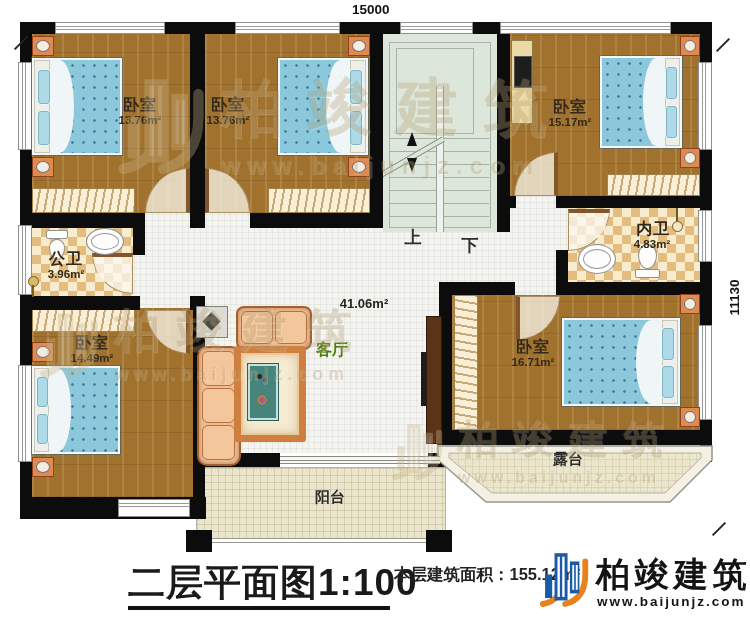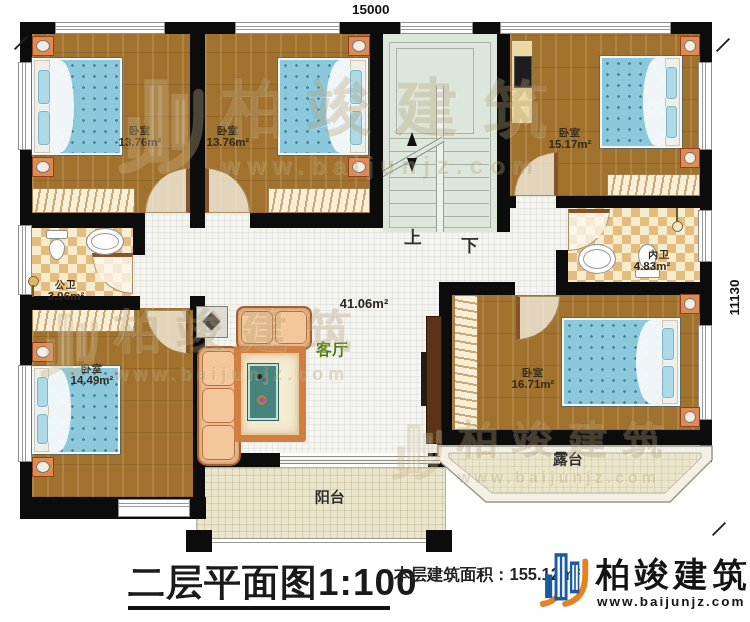--- a/index.html
+++ b/index.html
@@ -44,21 +44,21 @@
   .door{position:absolute;background:rgba(252,250,244,.72);border:1px solid #a98e5e;box-sizing:border-box;}
   .sofa{position:absolute;background:#f0bd92;border:2px solid #a35f2e;border-radius:8px;
         box-shadow:inset 0 0 5px rgba(115,55,15,.45);}
   .rug{position:absolute;background:#f6ecd2;border:7px solid #cf8040;box-sizing:border-box;border-radius:3px;
        box-shadow:inset 0 0 0 2px #e9c89a, inset 0 0 12px rgba(150,80,20,.35);}
   .ctable{position:absolute;background:#47857c;border:2px solid #c2e2dc;box-shadow:0 0 0 1px #2e5f58;}
   .tvcab{position:absolute;background:#5b3418;border:1px solid #2e1a0a;}
   .tv{position:absolute;background:#1d1d1d;}
   .fixture{position:absolute;background:#fdfdfb;border:1px solid #8f8f8f;box-sizing:border-box;}
   .room-label{position:absolute;transform:translateX(-50%);text-align:center;color:#32291c;line-height:1.12;z-index:40;}
-  .room-label .nm{font-size:10px;font-weight:bold;letter-spacing:1px;margin-top:29px;}
+  .room-label .nm{font-size:16px;font-weight:bold;letter-spacing:1px;}
   .room-label .ar{font-size:11.5px;font-weight:bold;}
   .plain-label{position:absolute;transform:translateX(-50%);color:#2d2d2d;font-weight:bold;z-index:40;}
   .dim{position:absolute;color:#111;font-weight:bold;font-size:13.5px;z-index:45;}
   .tick{position:absolute;width:18px;height:2px;background:#222;transform:rotate(-45deg);z-index:45;}
   .wm{position:absolute;display:flex;align-items:center;gap:14px;z-index:50;opacity:.34;pointer-events:none;
       color:#b7a176;--swoosh:#c8b48a;--bld:#c8b48a;--win:rgba(255,255,255,.65);}
   .wm .wm-name{font-weight:bold;white-space:nowrap;
       text-shadow:1px 1px 0 rgba(255,255,255,.55),-1px -1px 0 rgba(95,75,45,.35);}
   .wm .wm-site{font-weight:bold;white-space:nowrap;
       text-shadow:1px 1px 0 rgba(255,255,255,.5);}

